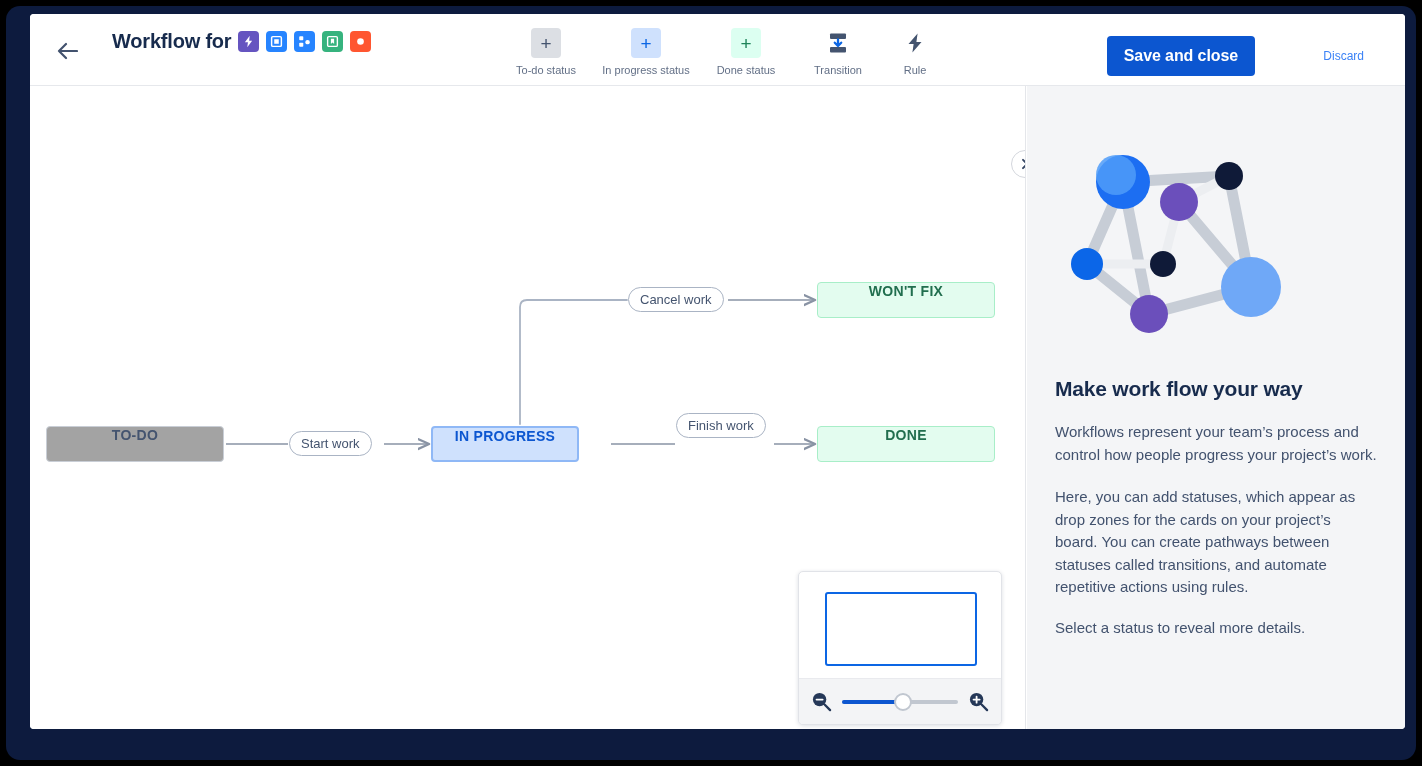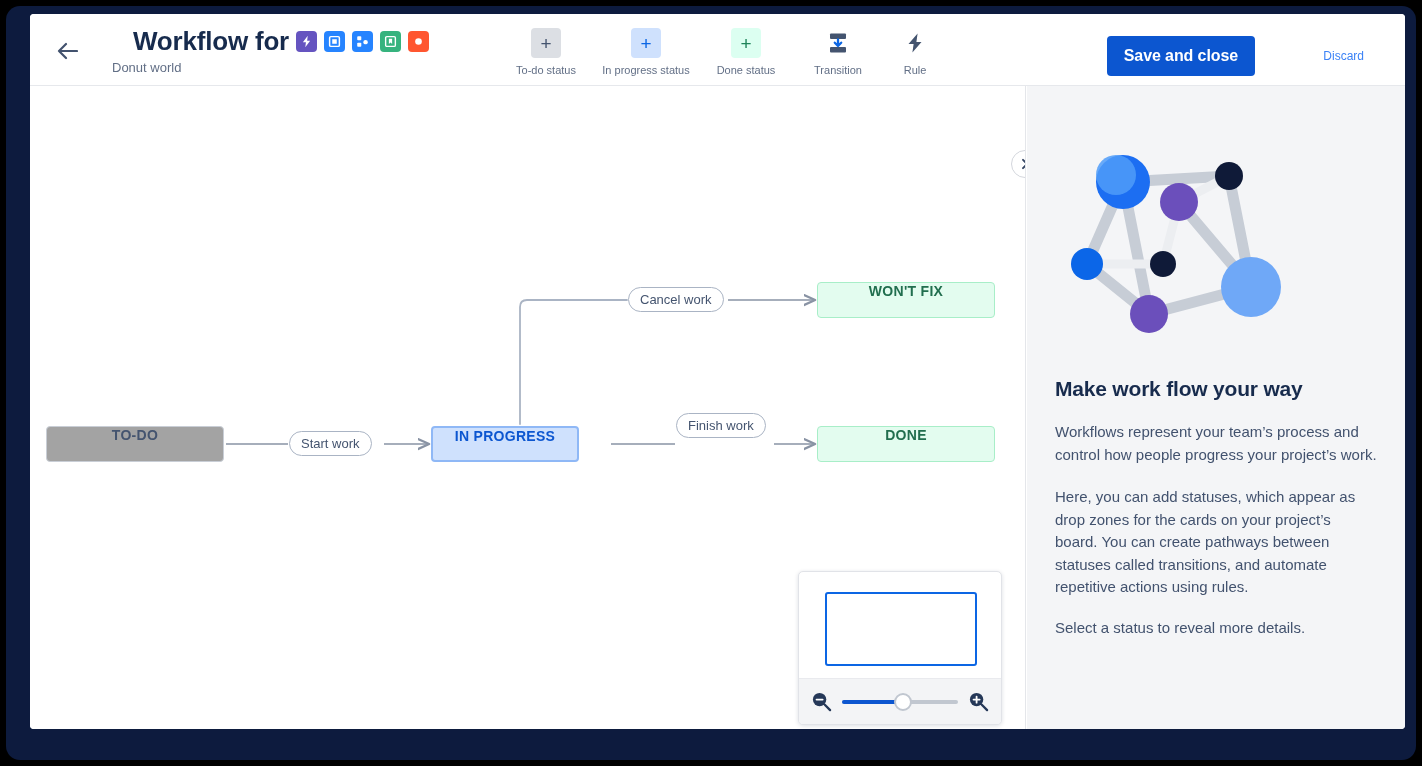--- a/index.html
+++ b/index.html
@@ -59,26 +59,25 @@
     position: absolute;
     left: 82px; top: 12px;
   }
   #title-row {
     display: flex;
     align-items: center;
     gap: 7px;
     height: 30px;
   }
   #workflow-title {
-    font-size: 26px;
+    font-size: 20px;
     font-weight: bold;
     color: #172b4d;
     letter-spacing: -0.2px;
     line-height: 28px;
-    margin-left: 21px;
   }
   .app-chip {
     width: 21px; height: 21px;
     border-radius: 4px;
     display: inline-flex;
     align-items: center;
     justify-content: center;
     cursor: pointer;
     flex: 0 0 auto;
   }
@@ -386,21 +385,20 @@
               <path d="M6 4.6 H10 V11 L8 9.2 L6 11 Z" fill="#ffffff"></path>
             </svg>
           </span>
 
           <span class="app-chip" style="background:#ff5630;">
             <svg width="13" height="13" viewBox="0 0 16 16">
               <circle cx="8" cy="8" r="4.1" fill="#ffffff"></circle>
             </svg>
           </span>
         </div>
-        <div id="subtitle">Donut world</div>
       </div>
 
       <div id="toolbar">
 
         <div class="tool">
           <div class="tool-icon todo">+</div>
           <div class="tool-label">To-do status</div>
         </div>
 
         <div class="tool wide">

